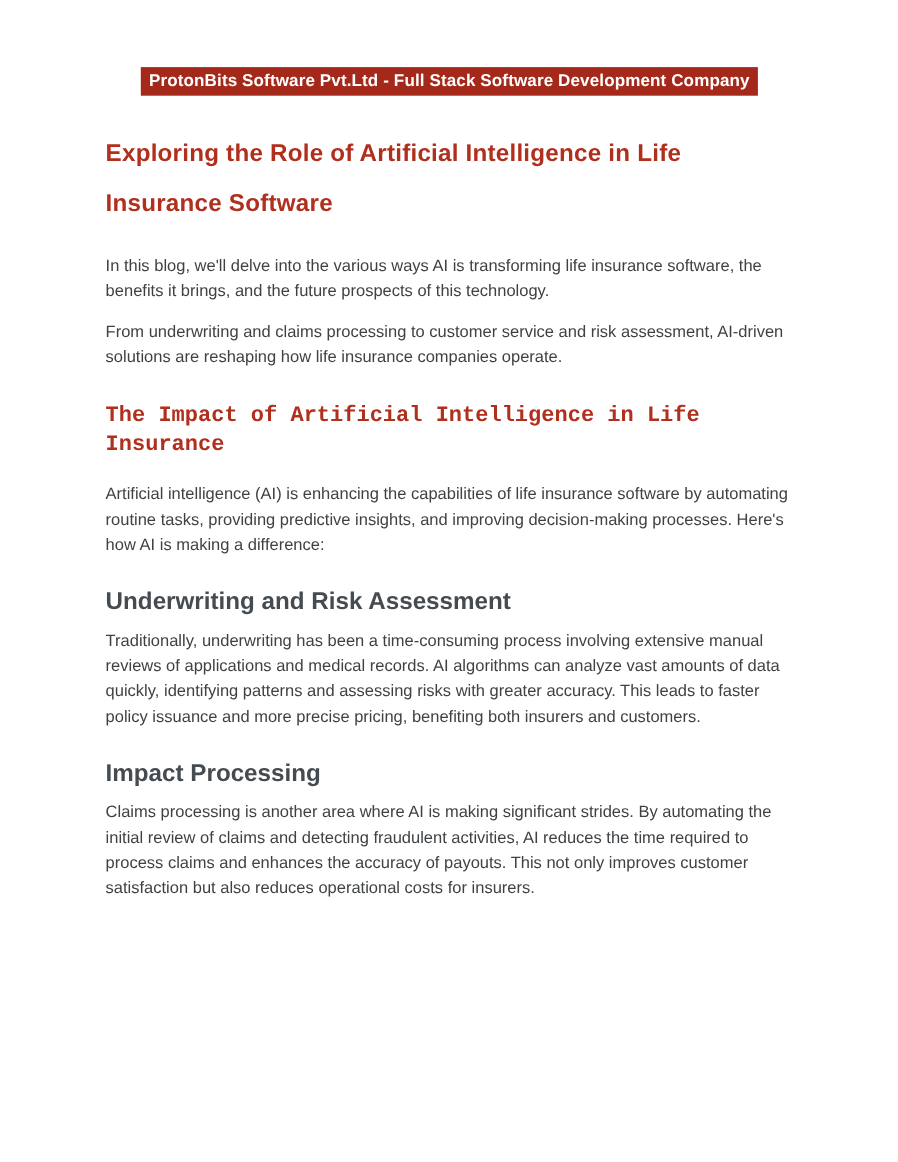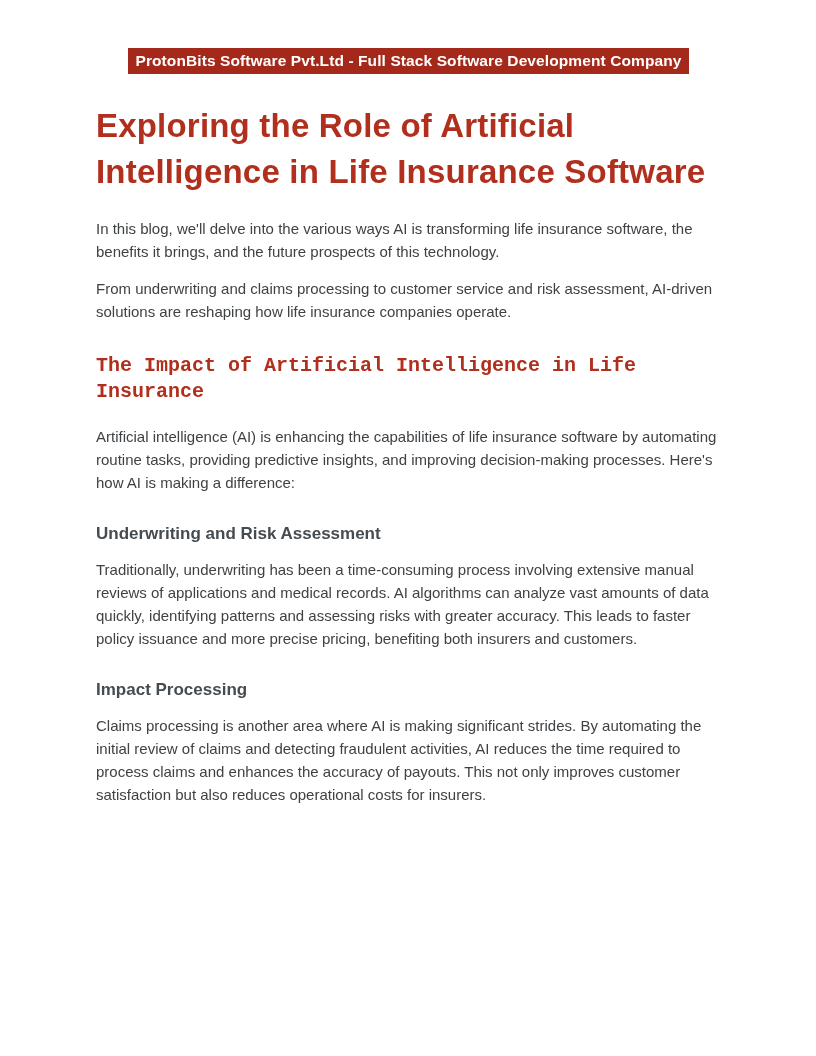--- a/index.html
+++ b/index.html
@@ -15,35 +15,35 @@
   }
   .page {
     box-sizing: border-box;
     width: 816px;
     height: 1056px;
     padding: 48px 95px 0 96px;
     background: #ffffff;
   }
   .banner-row {
     text-align: center;
-    margin: 0 0 29px 0;
+    margin: 13px 0 29px 0;
   }
   .banner {
     display: inline-block;
     background: var(--banner-bg, #a5291a);
     color: #ffffff;
     font-weight: 700;
     font-size: 15.5px;
     line-height: 20px;
     padding: 3px 7px;
     letter-spacing: 0.1px;
   }
   h1.article-title {
     color: var(--heading-red, #b02f1d);
-    font-size: 33px;
+    font-size: 22px;
     line-height: 46px;
     font-weight: 700;
     margin: 0 0 22px 0;
     letter-spacing: 0.2px;
   }
   p.body-text {
     color: var(--body-text, #3f4245);
     font-size: 15px;
     line-height: 23px;
     margin: 0 0 14px 0;
@@ -51,21 +51,21 @@
   h2.section-heading {
     color: var(--heading-red, #b02f1d);
     font-size: 20px;
     line-height: 26px;
     font-weight: 700;
     margin: 30px 0 20px 0;
     font-family: Liberation Mono, monospace;
   }
   h3.subsection-heading {
     color: var(--subheading-gray, #454c51);
-    font-size: 17px;
+    font-size: 22px;
     line-height: 22px;
     font-weight: 700;
     margin: 29px 0 13px 0;
   }
 </style>
 </head>
 <body>
 
 <div class="page">
 

